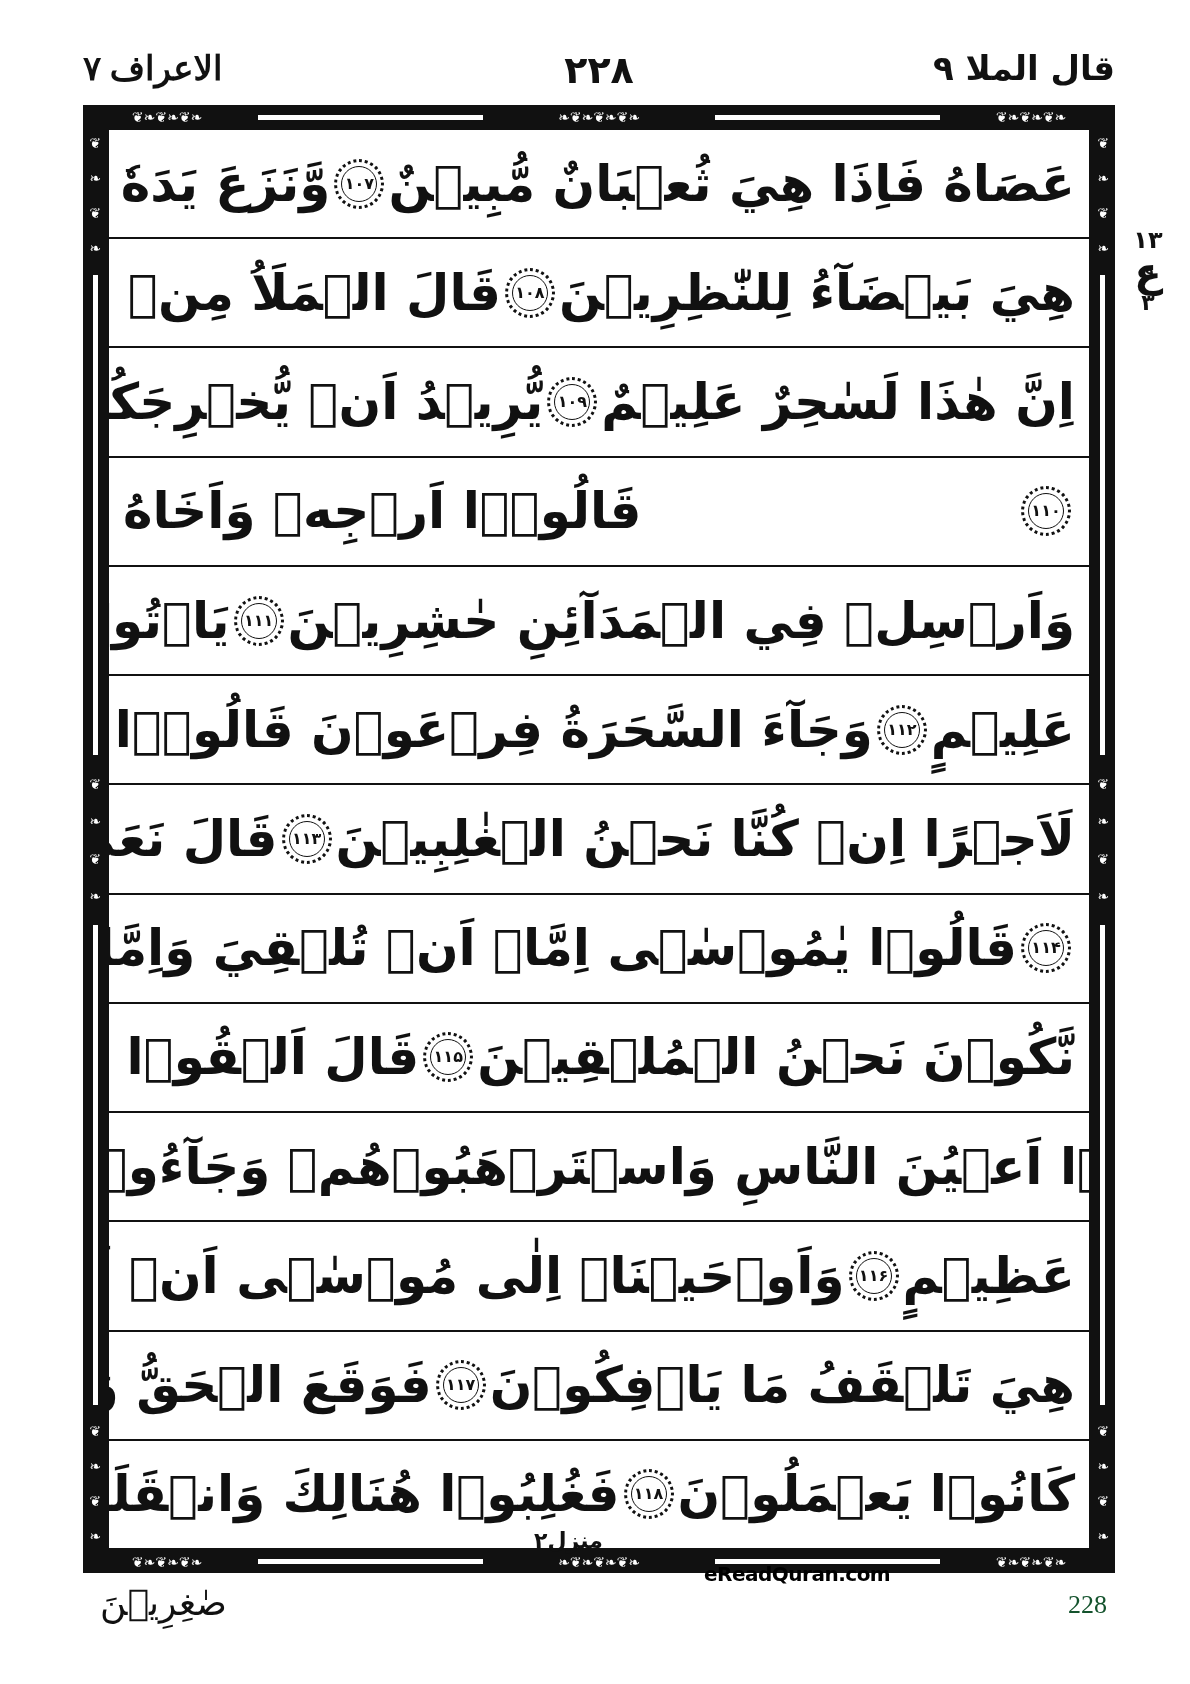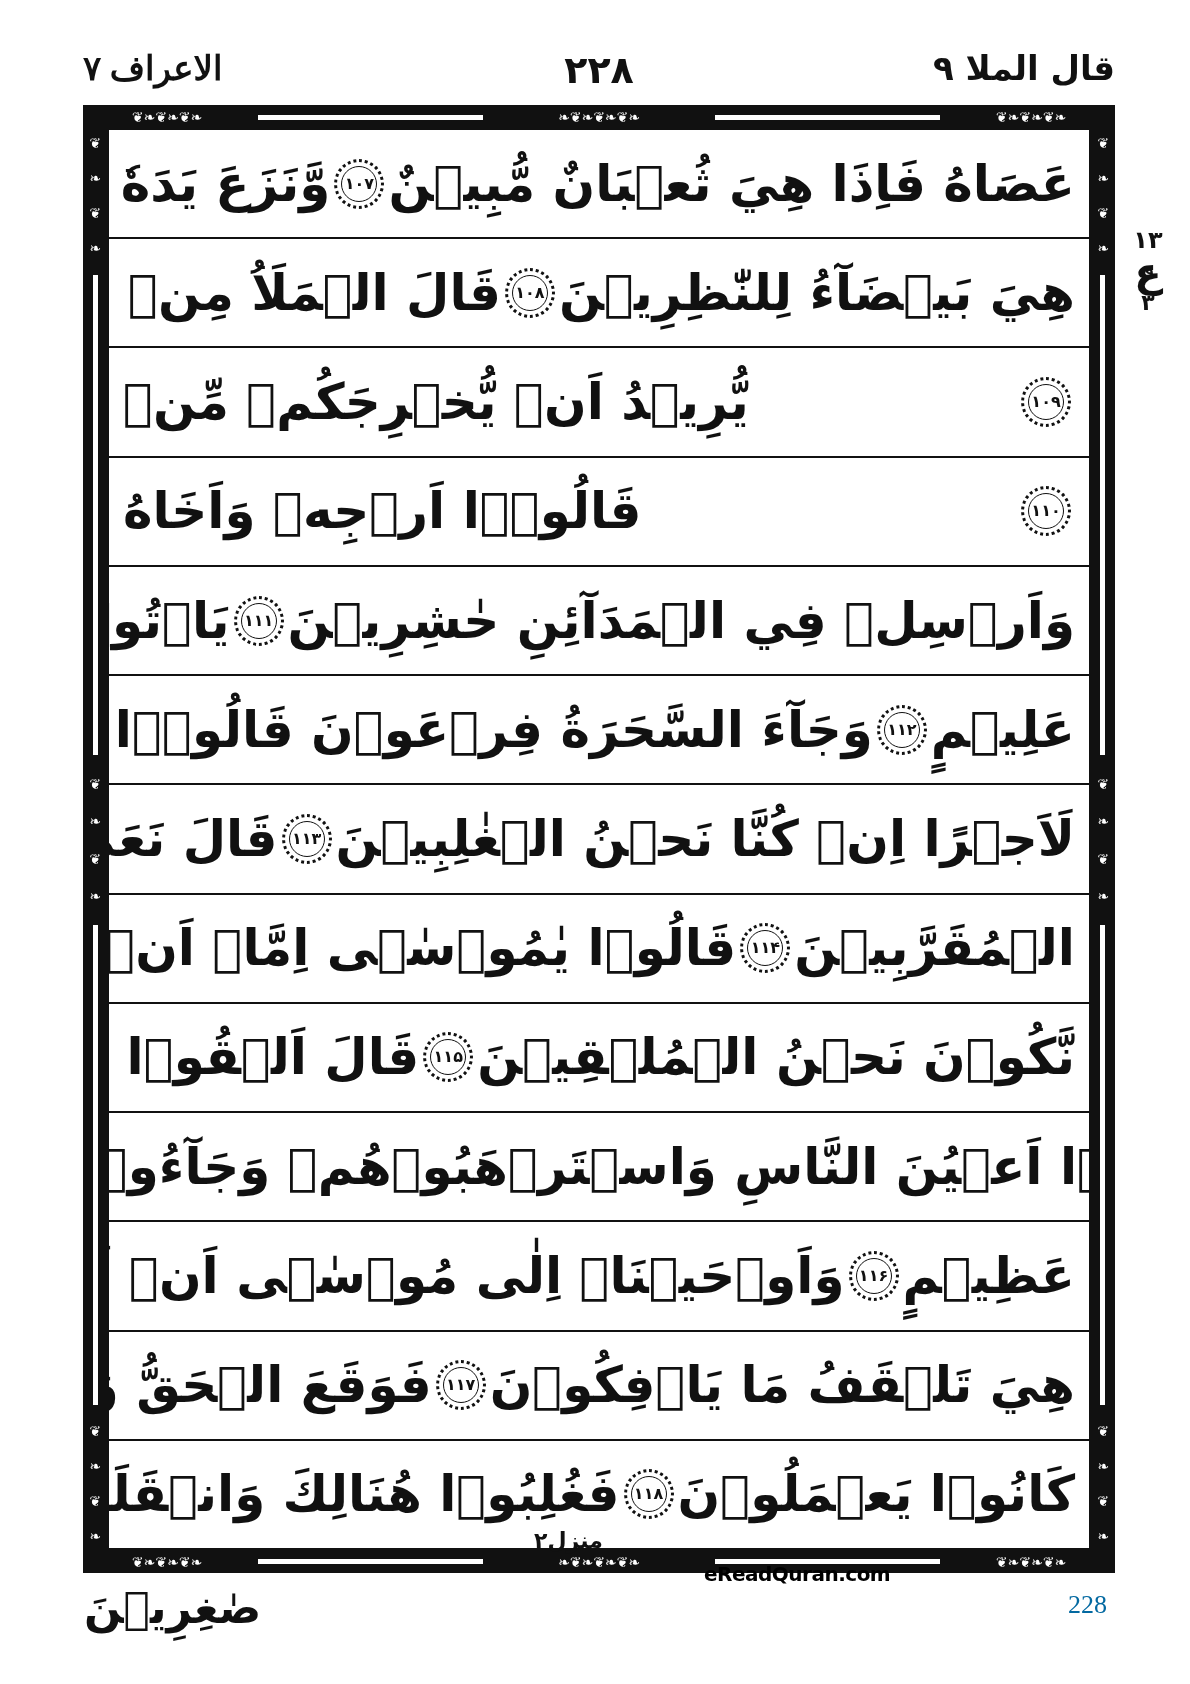--- a/index.html
+++ b/index.html
@@ -24,24 +24,24 @@
   .seg { display: inline-block; }
   .ayah { display: inline-flex; align-items: center; justify-content: center; width: 50px; height: 50px; border-radius: 50%; border: 3px dotted #111; box-sizing: border-box; font-size: 16px; font-weight: bold; margin: 0 4px; flex: 0 0 auto; position: relative; }
   .ayah::before { content: ""; position: absolute; inset: 4px; border: 1.5px solid #111; border-radius: 50%; }
 
   .margin-mark { position: absolute; left: 1128px; top: 228px; width: 40px; text-align: center; font-weight: bold; line-height: 1; direction: rtl; }
   .mm-top { font-size: 24px; }
   .mm-ain { font-size: 40px; position: relative; display: block; }
   .mm-ain-num { position: absolute; left: 50%; top: 14px; transform: translateX(-30%); font-size: 14px; }
   .mm-bot { font-size: 22px; }
 
-  .footer-catch { position: absolute; left: 84px; top: 1582px; font-size: 44px; font-weight: bold; direction: rtl; }
+  .footer-catch { position: absolute; left: 100px; top: 1582px; font-size: 36px; font-weight: normal; direction: rtl; }
   .footer-manzil { position: absolute; left: 534px; top: 1528px; font-size: 22px; font-weight: bold; direction: rtl; }
   .footer-site { position: absolute; left: 704px; top: 1562px; font-family: "DejaVu Sans", sans-serif; font-size: 20px; font-weight: bold; color: #000000; letter-spacing: -0.5px; }
-  .footer-page { position: absolute; left: 1068px; top: 1590px; font-family: "Liberation Serif", serif; font-size: 26px; color: #0369a1; }
+  .footer-page { position: absolute; left: 1068px; top: 1590px; font-family: "Liberation Serif", serif; font-size: 26px; color: #14532d; }
 </style>
 </head>
 <body>
 
 <div class="header">
   <div class="hdr-left">الاعراف ۷</div>
   <div class="hdr-center">۲۲۸</div>
   <div class="hdr-right">قال الملا ۹</div>
 </div>
 
@@ -123,20 +123,21 @@
     </div>
     <div class="line">
       <div class="line-text">
         <span class="seg">هِيَ بَيۡضَآءُ لِلنّٰظِرِيۡنَ</span>
         <span class="ayah">۱۰۸</span>
         <span class="seg">قَالَ الۡمَلَاُ مِنۡ قَوۡمِ فِرۡعَوۡنَ</span>
       </div>
     </div>
     <div class="line">
       <div class="line-text">
+        <span class="seg">اِنَّ هٰذَا لَسٰحِرٌ عَلِيۡمٌ</span>
         <span class="ayah">۱۰۹</span>
         <span class="seg">يُّرِيۡدُ اَنۡ يُّخۡرِجَكُمۡ مِّنۡ</span>
       </div>
     </div>
     <div class="line">
       <div class="line-text">
         <span class="ayah">۱۱۰</span>
         <span class="seg">قَالُوۡۤا اَرۡجِهۡ وَاَخَاهُ</span>
       </div>
     </div>
@@ -156,21 +157,20 @@
     </div>
     <div class="line">
       <div class="line-text">
         <span class="seg">لَاَجۡرًا اِنۡ كُنَّا نَحۡنُ الۡغٰلِبِيۡنَ</span>
         <span class="ayah">۱۱۳</span>
         <span class="seg">قَالَ نَعَمۡ وَاِنَّكُمۡ لَمِنَ</span>
       </div>
     </div>
     <div class="line">
       <div class="line-text">
-        <span class="seg">الۡمُقَرَّبِيۡنَ</span>
         <span class="ayah">۱۱۴</span>
         <span class="seg">قَالُوۡا يٰمُوۡسٰۤى اِمَّاۤ اَنۡ تُلۡقِيَ وَاِمَّاۤ اَنۡ</span>
       </div>
     </div>
     <div class="line">
       <div class="line-text">
         <span class="seg">نَّكُوۡنَ نَحۡنُ الۡمُلۡقِيۡنَ</span>
         <span class="ayah">۱۱۵</span>
         <span class="seg">قَالَ اَلۡقُوۡا ج فَلَمَّاۤ اَلۡقَوۡا</span>
       </div>

